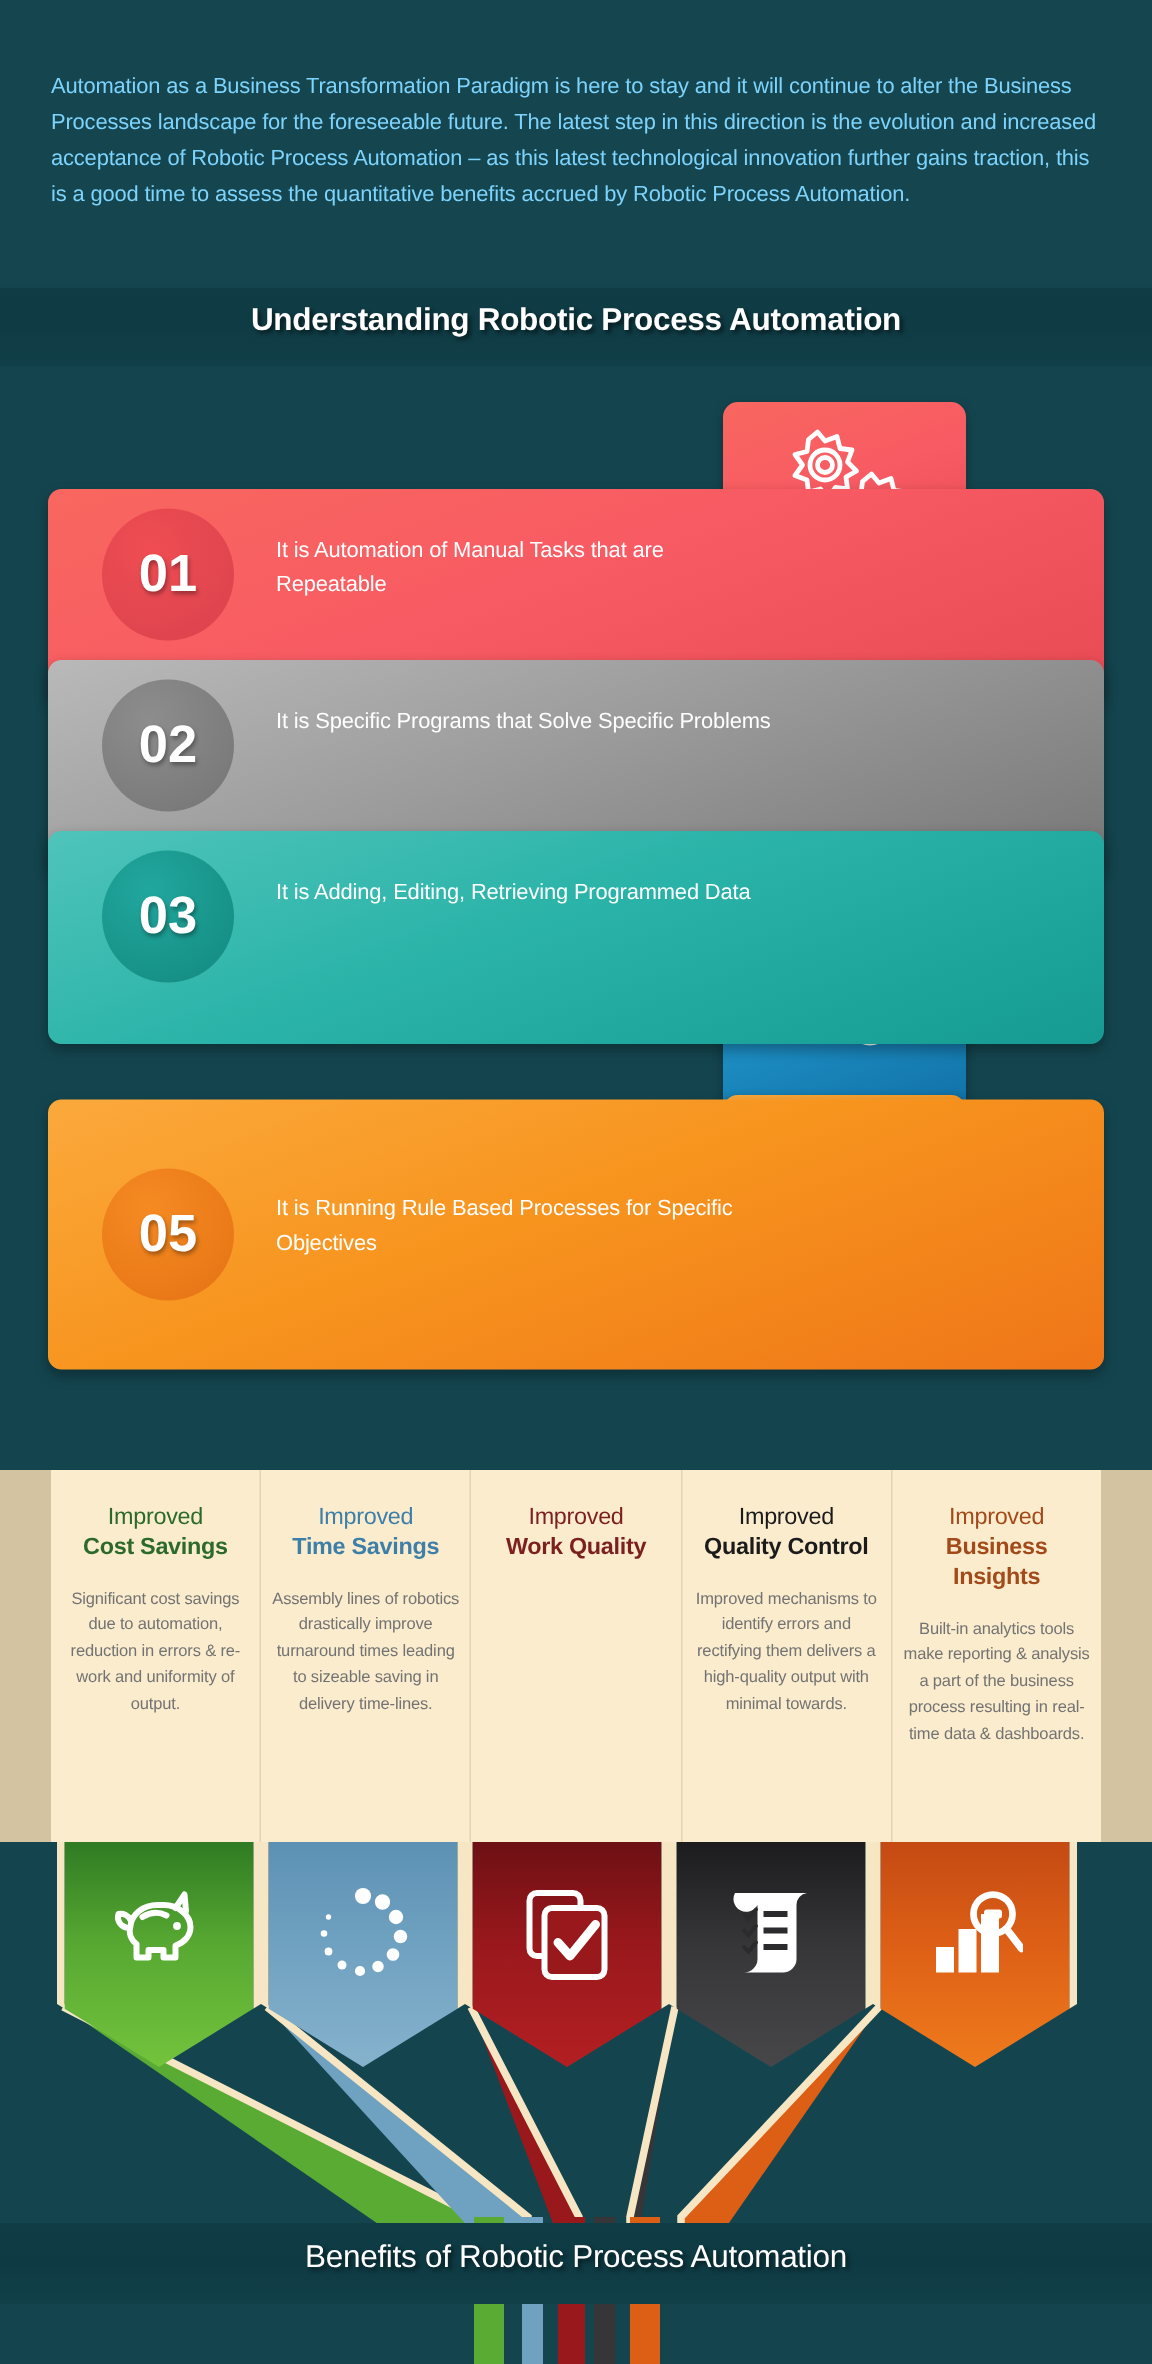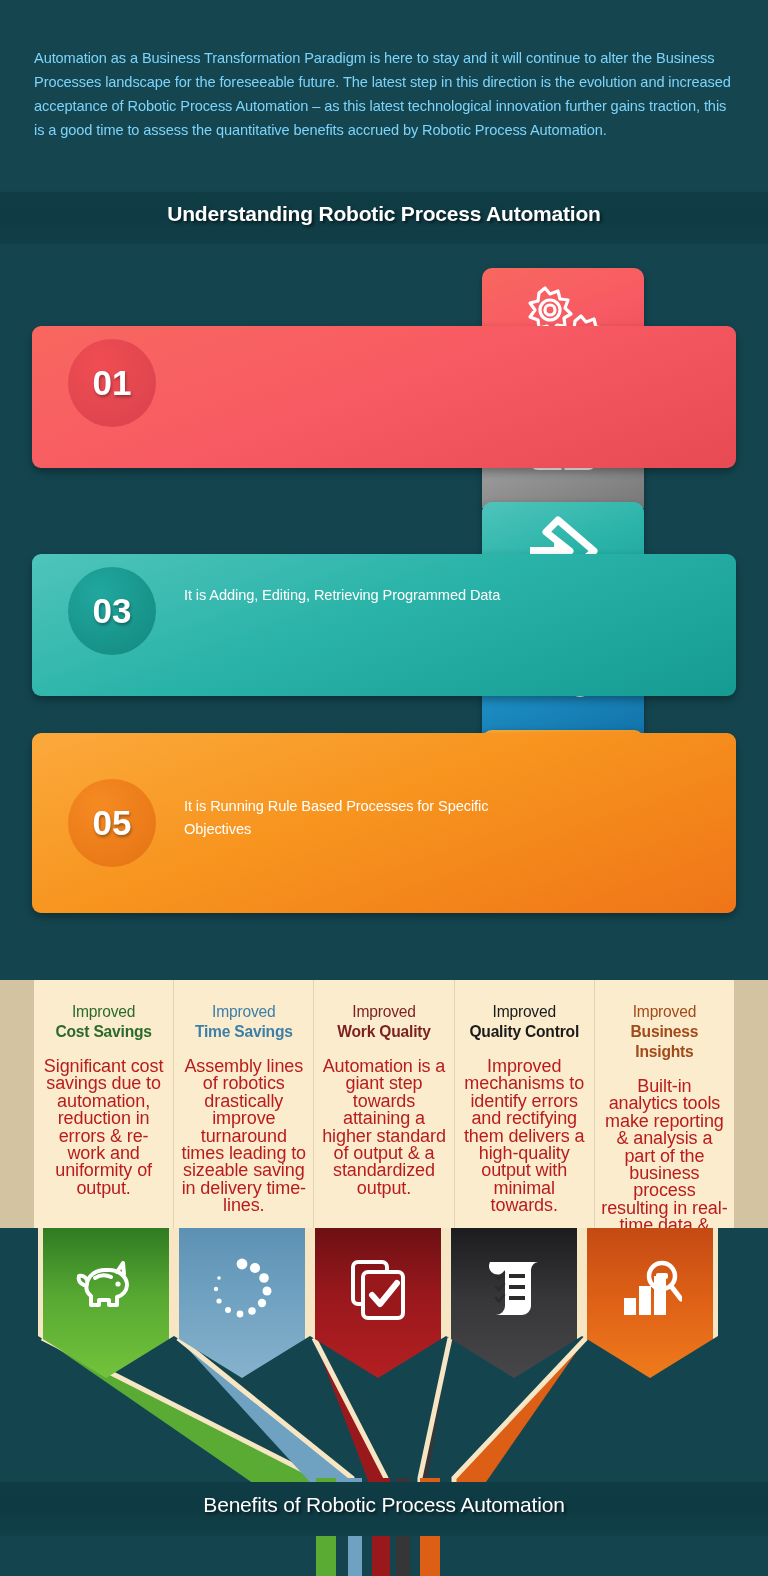--- a/index.html
+++ b/index.html
@@ -91,21 +91,21 @@
     flex: 1 1 0; position: relative;
     padding: 22px 6px 0 6px; text-align: center;
     border-right: 1px solid #e3d4b4;
   }
   .bcol:last-child { border-right: none; }
   .bcol h3 {
     font-size: 15.6px; line-height: 20px; font-weight: normal;
     margin-bottom: 16px; letter-spacing: -0.2px;
   }
   .bcol p {
-    font-size: 18px; line-height: 17.4px; color: #b91c1c;
+    font-size: 11px; line-height: 17.4px; color: #737373;
     letter-spacing: -0.1px;
   }
   .h-green  { color: #2c6a2c; }
   .h-blue   { color: #3d7fa8; }
   .h-maroon { color: #7c1f1f; }
   .h-black  { color: #1b1b1b; }
   .h-brown  { color: #a24a1a; }
 
   
   .funnel {
@@ -217,22 +217,27 @@
           <path d="M14 8 h44 a9 9 0 0 0 -9 9 v44 a9 9 0 0 1 -9 9 h-22 a9 9 0 0 0 9 -9 v-44 a9 9 0 0 1 -13 -9 z" fill="#fff"></path>
           <rect x="16" y="26" width="26" height="4" fill="#f7941e"></rect>
           <rect x="16" y="36" width="26" height="4" fill="#f7941e"></rect>
           <rect x="16" y="46" width="26" height="4" fill="#f7941e"></rect>
         </svg>
       </div>
     </div>
 
     <div class="bar c-red" style="top:82px;">
       <div class="num-circle c-red-c">01</div>
-    </div>
-
+      <div class="bar-text">It is Automation of Manual Tasks that are Repeatable</div>
+    </div>
+
+    <div class="bar c-gray" style="top:196px;">
+      <div class="num-circle c-gray-c">02</div>
+      <div class="bar-text">It is Specific Programs that Solve Specific Problems</div>
+    </div>
 
     <div class="bar c-teal" style="top:310px;">
       <div class="num-circle c-teal-c">03</div>
       <div class="bar-text">It is Adding, Editing, Retrieving Programmed Data</div>
     </div>
 
 
     <div class="bar c-orng" style="top:489px;height:180px;">
       <div class="num-circle c-orng-c" style="top:46px;">05</div>
       <div class="bar-text" style="top:62px;width:360px;">It is Running Rule Based Processes for Specific Objectives</div>
@@ -256,21 +261,20 @@
           <b>Time Savings</b>
         </h3>
         <p>Assembly lines of robotics drastically improve turnaround times leading to sizeable saving in delivery time-lines.</p>
       </div>
 
       <div class="bcol">
         <h3 class="h-maroon">
           <span>Improved</span><br>
           <b>Work Quality</b>
         </h3>
-        <p>Automation is a giant step towards attaining a higher standard of output &amp; a standardized output.</p>
       </div>
 
       <div class="bcol">
         <h3 class="h-black">
           <span>Improved</span><br>
           <b>Quality Control</b>
         </h3>
         <p>Improved mechanisms to identify errors and rectifying them delivers a high-quality output with minimal towards.</p>
       </div>
 

